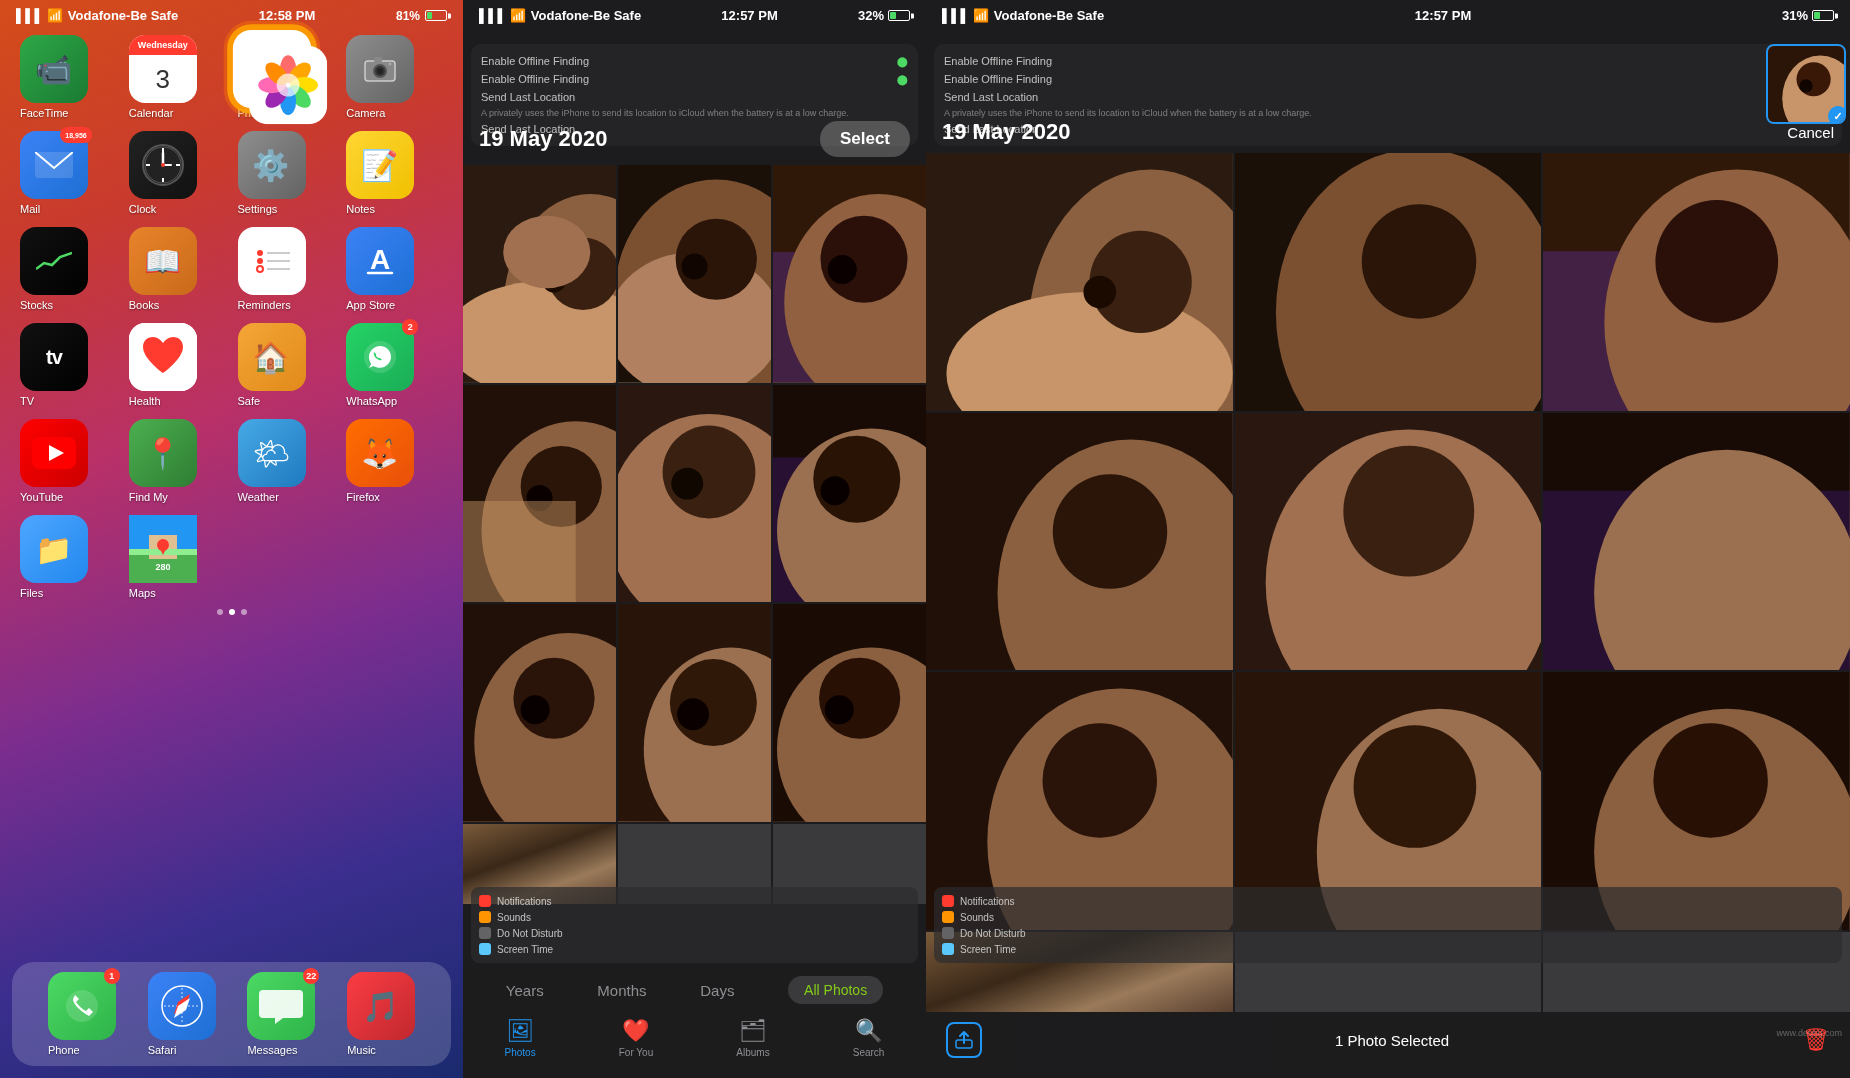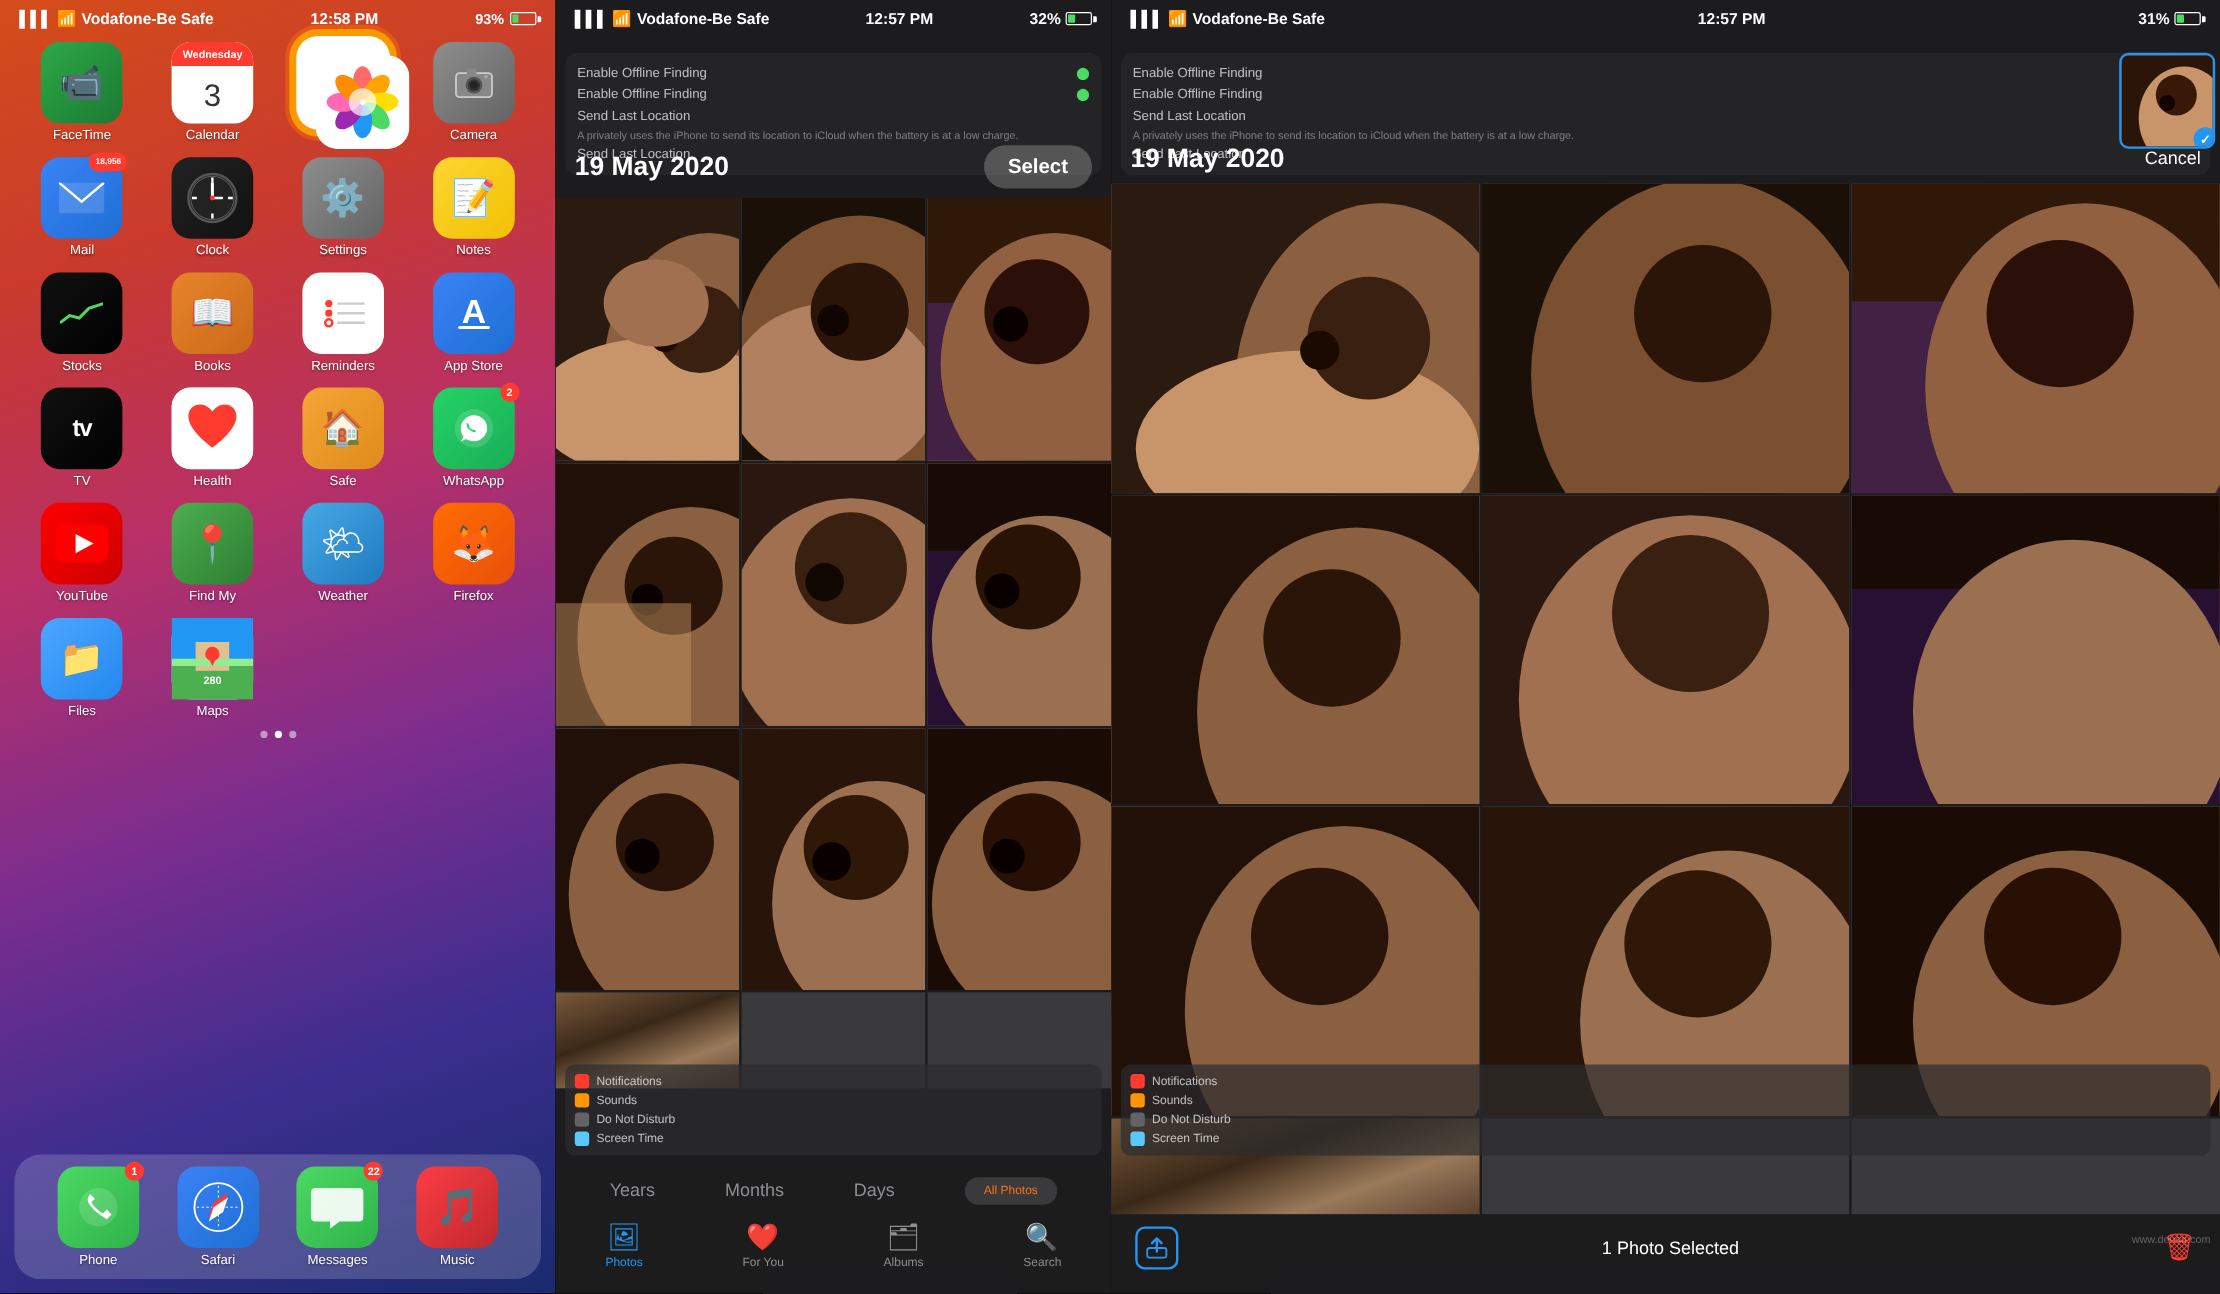--- a/index.html
+++ b/index.html
@@ -67,21 +67,21 @@
       position: relative;
       z-index: 5;
       display: grid;
       grid-template-columns: repeat(4, 1fr);
       gap: 12px;
       padding: 8px 20px 0;
     }
     .app-item {
       display: flex;
       flex-direction: column;
-      align-items: center;
+      align-items: flex-start;
       gap: 4px;
       cursor: pointer;
     }
     .app-icon {
       width: 68px;
       height: 68px;
       border-radius: 16px;
       display: flex;
       align-items: center;
       justify-content: center;
@@ -289,24 +289,24 @@
       flex-shrink: 0;
     }
     .time-nav-btn {
       color: #8e8e93;
       font-size: 15px;
       background: none;
       border: none;
     }
     .time-nav-btn.active-tab {
       background: #3a3a3c;
-      color: #f97316;
+      color: #84cc16;
       border-radius: 16px;
       padding: 6px 16px;
-      font-size: 10px;
+      font-size: 14px;
       font-weight: 500;
     }
 
     
     .panel-select {
       width: 924px;
       height: 1078px;
       position: relative;
       flex-shrink: 0;
       background: #1c1c1e;
@@ -406,21 +406,21 @@
   <div class="bg"></div>
 
   <div class="status-bar">
     <div class="status-bar-left">
       <span>▌▌▌</span>
       <span>📶</span>
       <span>Vodafone-Be Safe</span>
     </div>
     <span>12:58 PM</span>
     <div class="status-bar-right">
-      <span>93%</span>
+      <span>81%</span>
       <div class="battery-icon">
         <div class="battery-fill"></div>
       </div>
     </div>
   </div>
 
   <div class="app-grid">
 
     <div class="app-item">
       <div class="app-icon ic-facetime">📹</div>

